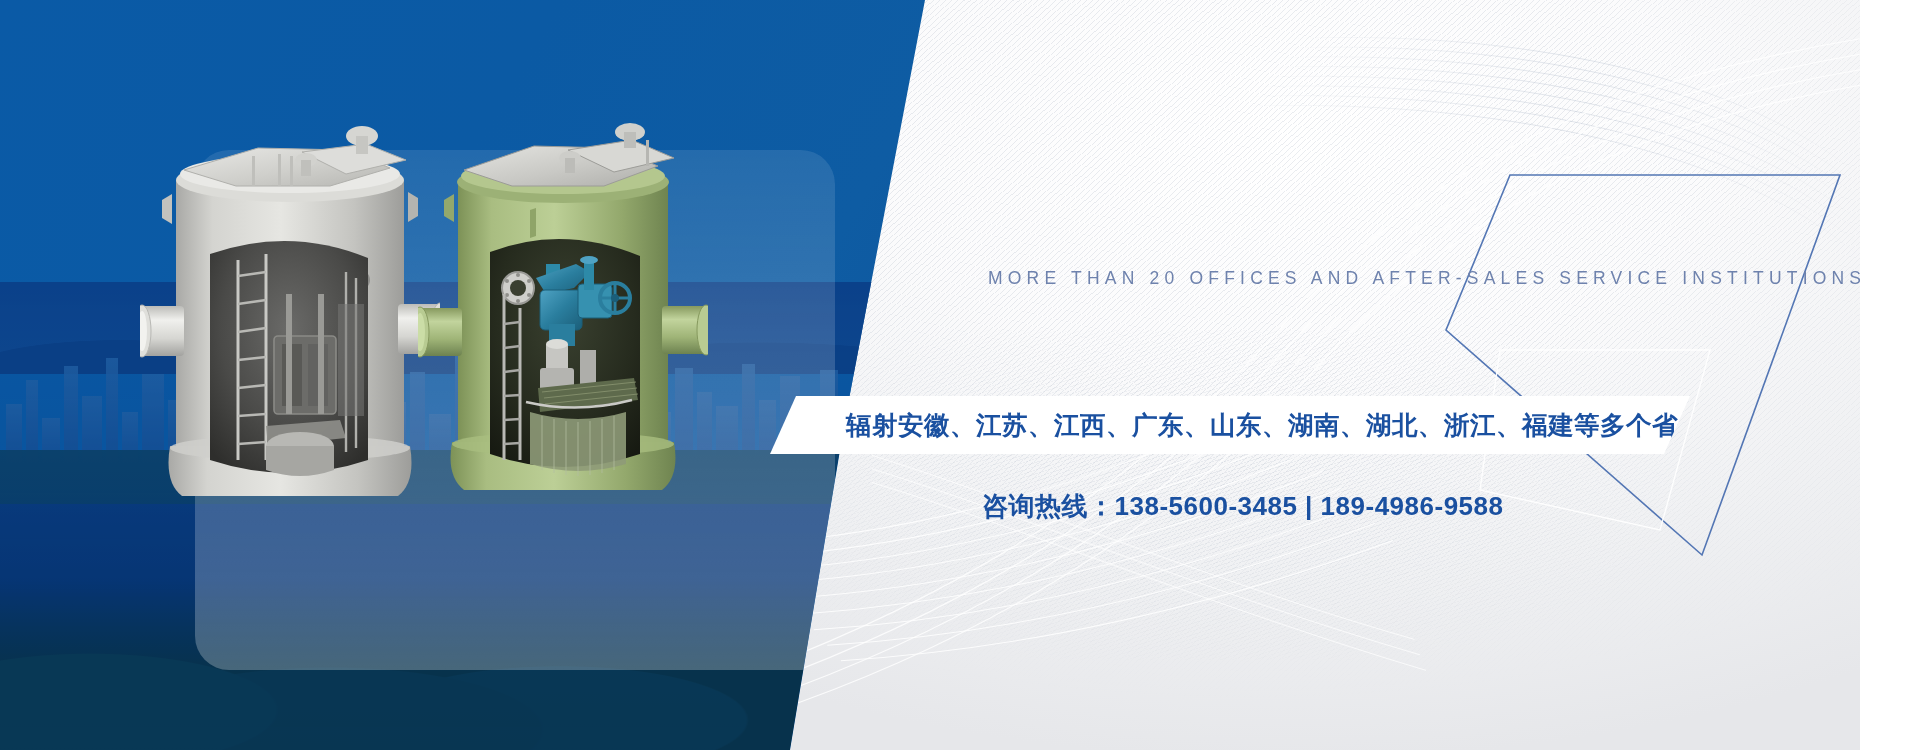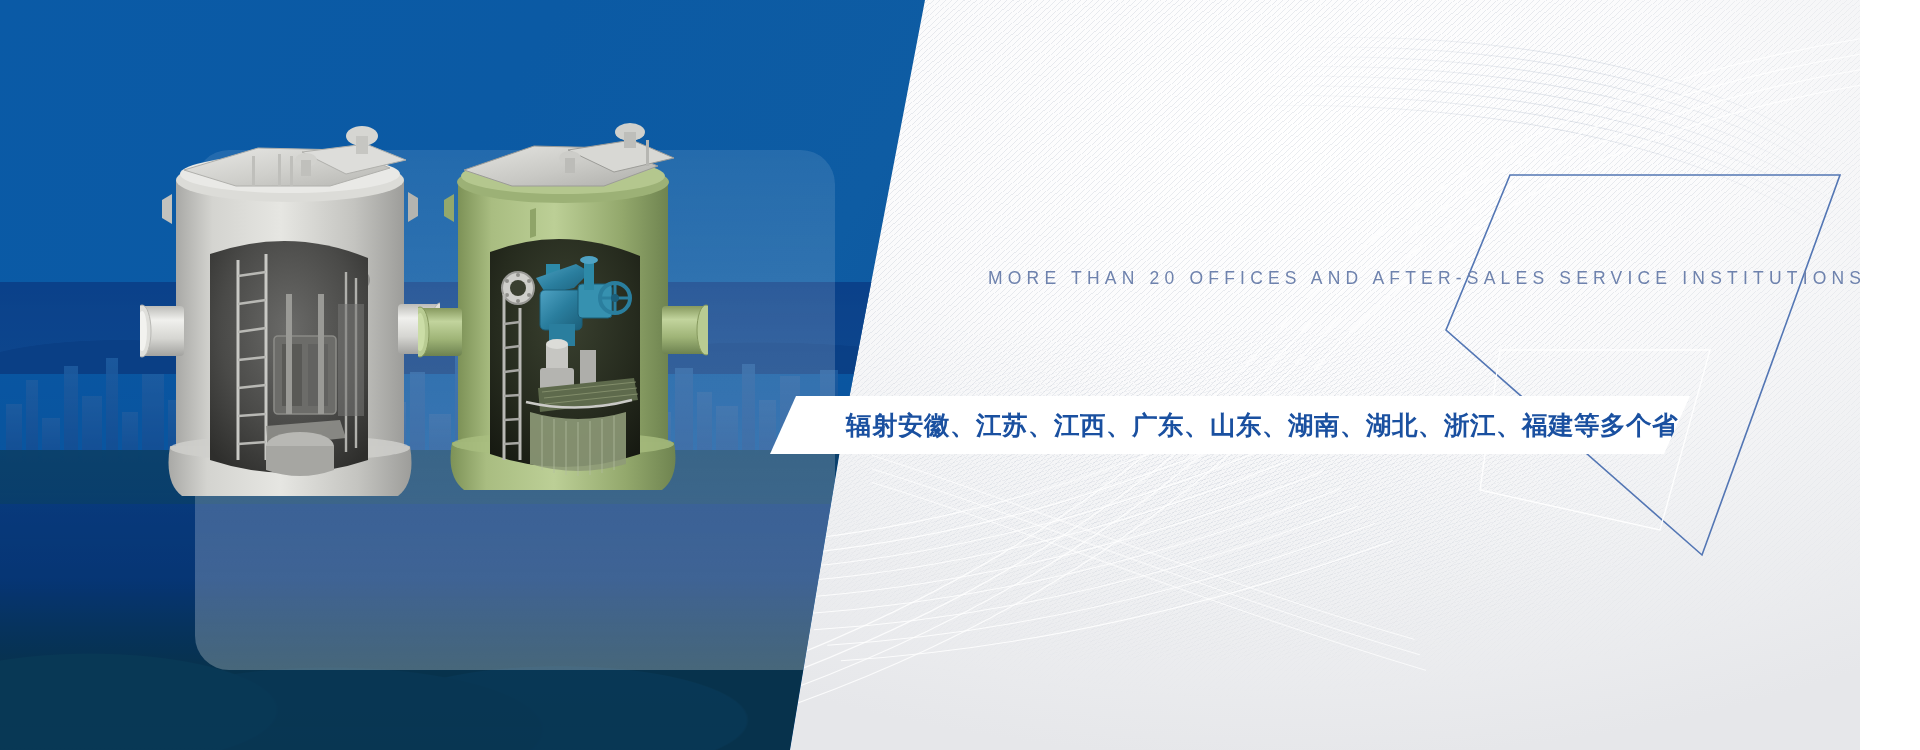--- a/index.html
+++ b/index.html
@@ -472,14 +472,15 @@
     </g>
   </svg>
 
   <div class="eng-line">MORE THAN 20 OFFICES AND AFTER-SALES SERVICE INSTITUTIONS</div>
 
 
   <div class="white-bar">
     <span>辐射安徽、江苏、江西、广东、山东、湖南、湖北、浙江、福建等多个省份</span>
   </div>
 
+  <div class="hotline">咨询热线：138-5600-3485  |  189-4986-9588</div>
 
 </div>
 
 </body></html>

